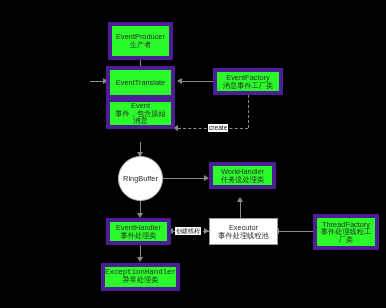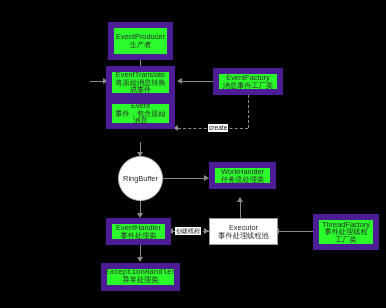--- a/index.html
+++ b/index.html
@@ -32,21 +32,21 @@
     white-space: nowrap;
     display: block;
   }
   .node .t-cn {
     font-size: 7.2px;
     display: block;
     padding: 0 2px;
   }
   .box-green {
     background: #2bfb2b;
-    border: 6px solid #4c1d95;
+    border: 4px solid #4c1d95;
   }
   .box-white {
     background: #ffffff;
     border: 1px solid #9a9a9a;
   }
   .circle-white {
     background: #ffffff;
     border: 1px solid #bdbdbd;
     border-radius: 50%;
   }
@@ -148,21 +148,20 @@
   <div class="arrow arrow-down" style="left:136.5px; top:257px;"></div>
 
   <div class="node box-green" style="left:108px; top:22px; width:65px; height:38px;">
     <span class="t-en">EventProducer</span>
     <span class="t-cn">生产者</span>
   </div>
 
 
   <div class="node box-green" style="left:106px; top:66px; width:69px; height:33px;">
     <span class="t-en">EventTranslate</span>
-    <span class="t-cn">将原始消息转换成事件</span>
   </div>
 
   <div class="node box-green" style="left:213px; top:68px; width:70px; height:27px;">
     <span class="t-en">EventFactory</span>
     <span class="t-cn">消息事件工厂类</span>
   </div>
 
   <div class="node box-green" style="left:106px; top:98px; width:69px; height:31px;">
     <span class="t-en">Event</span>
     <span class="t-cn">事件，包含原始消息</span>

